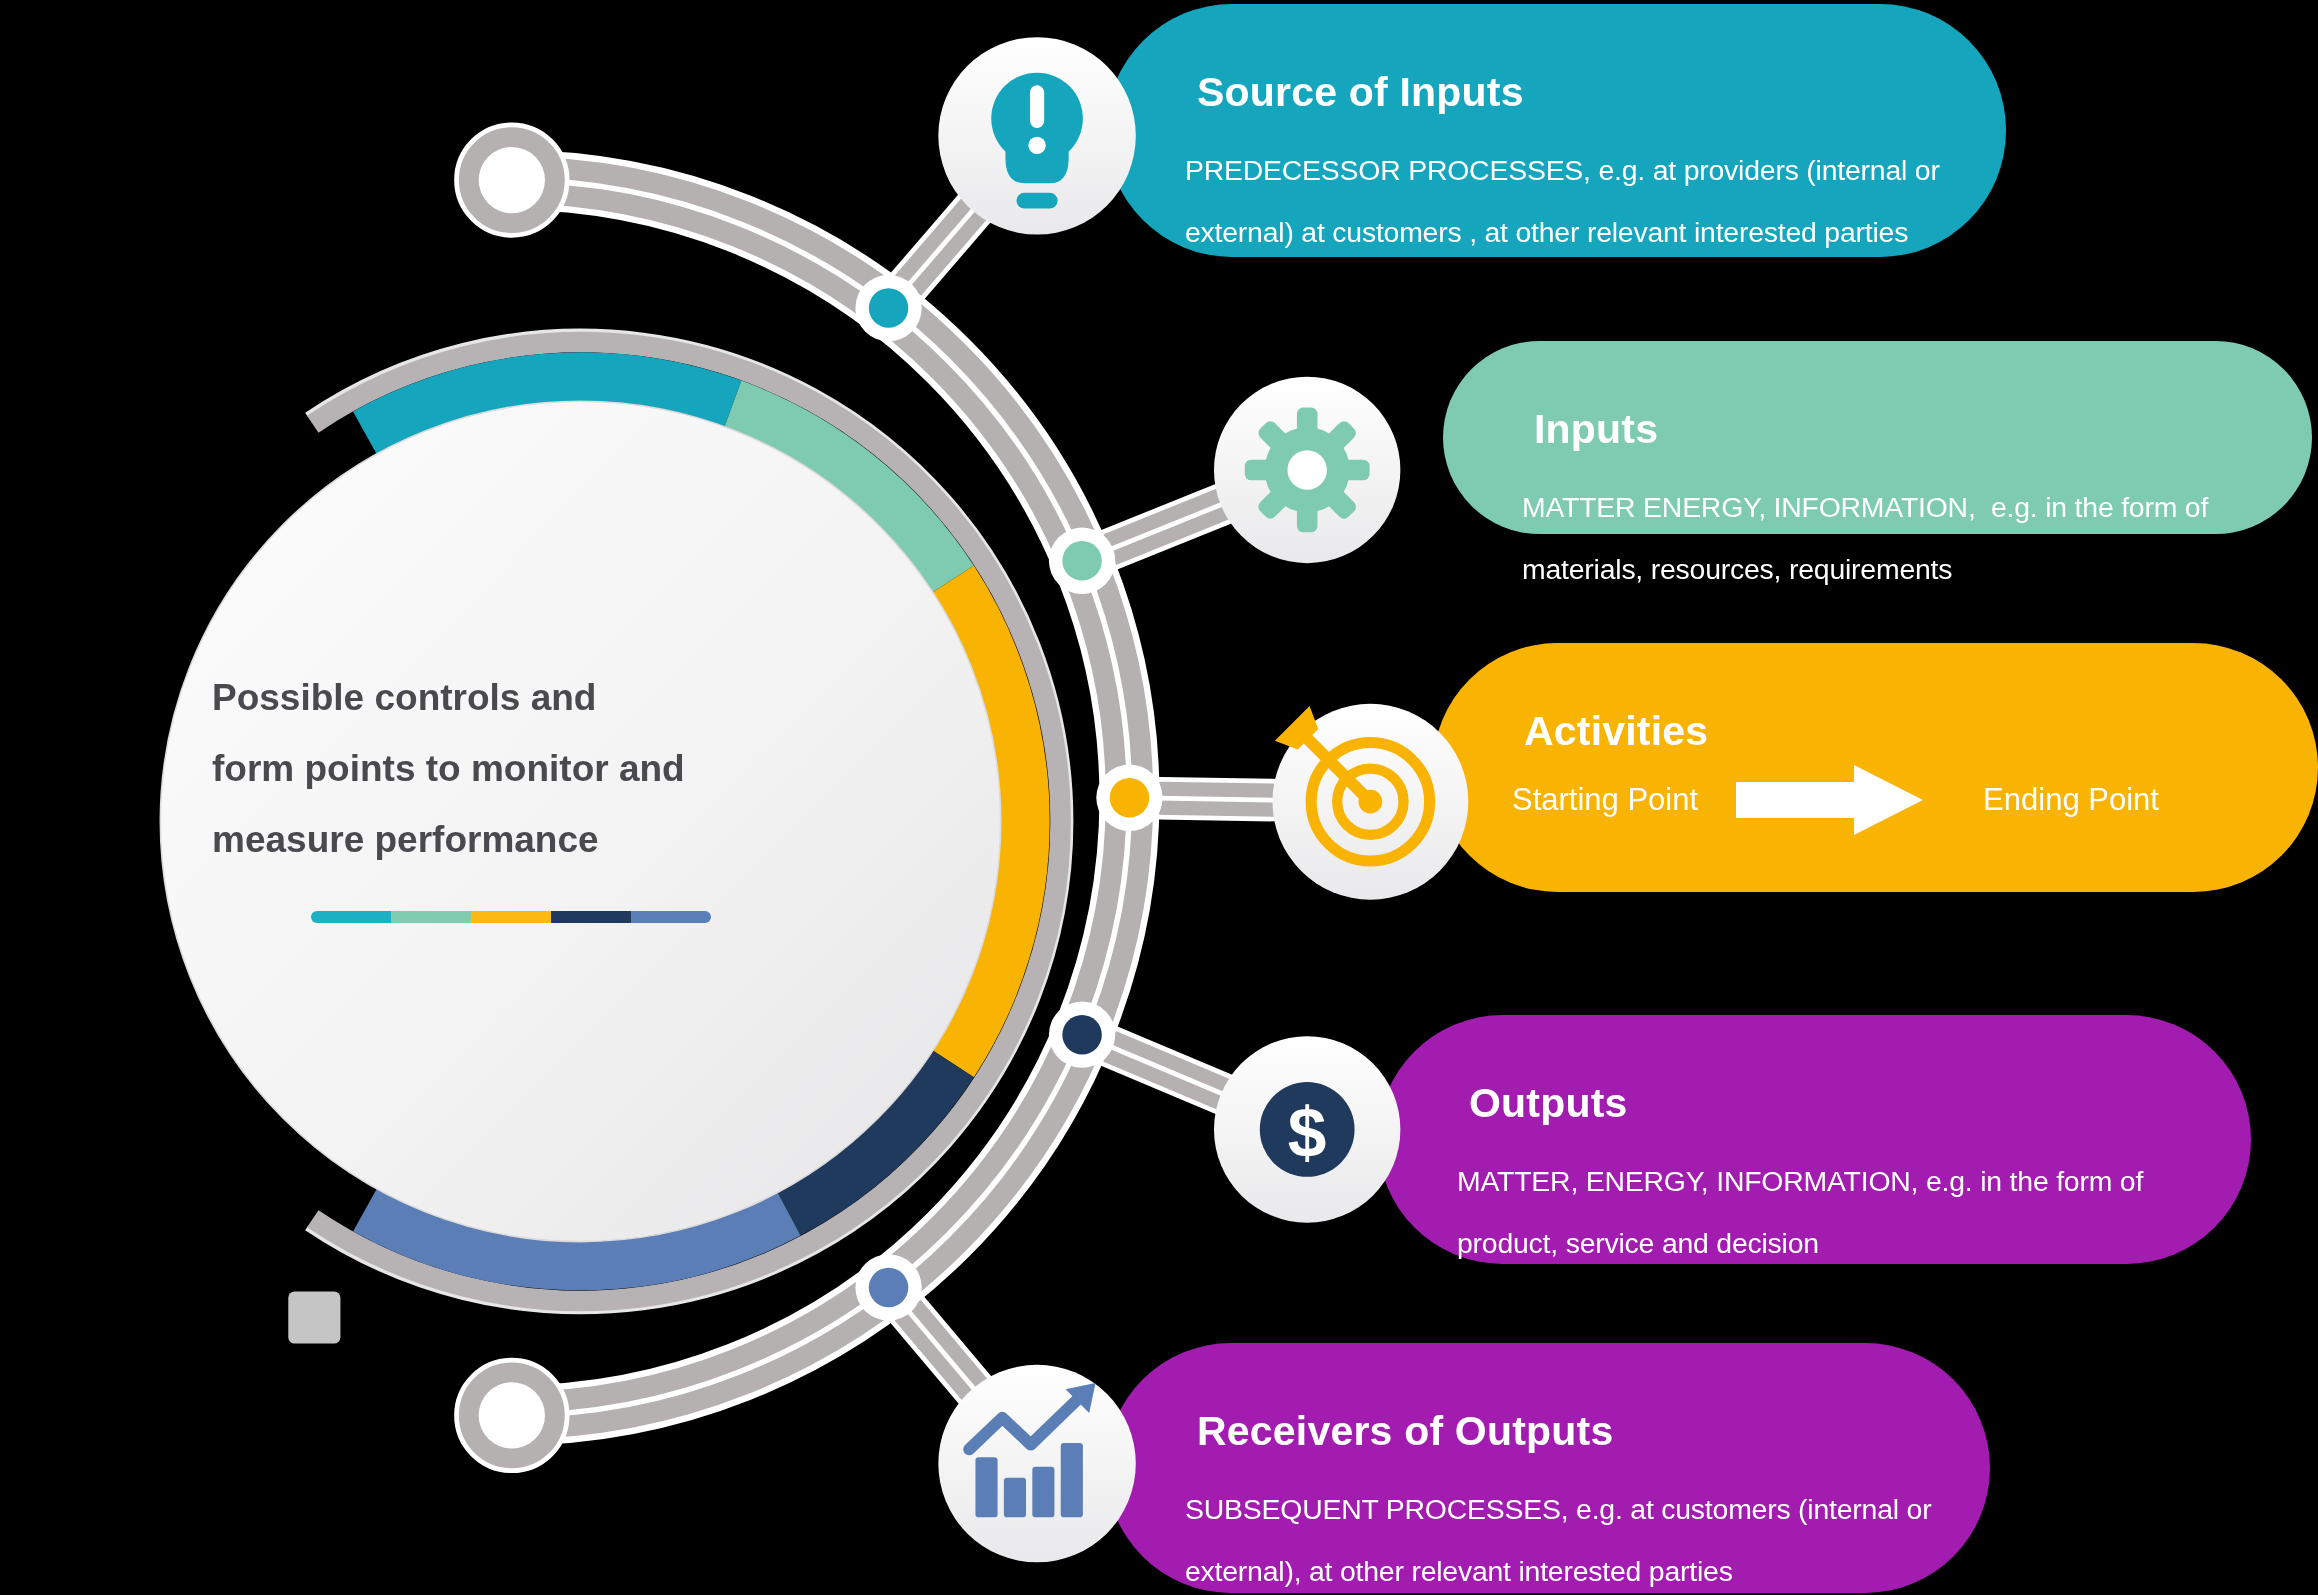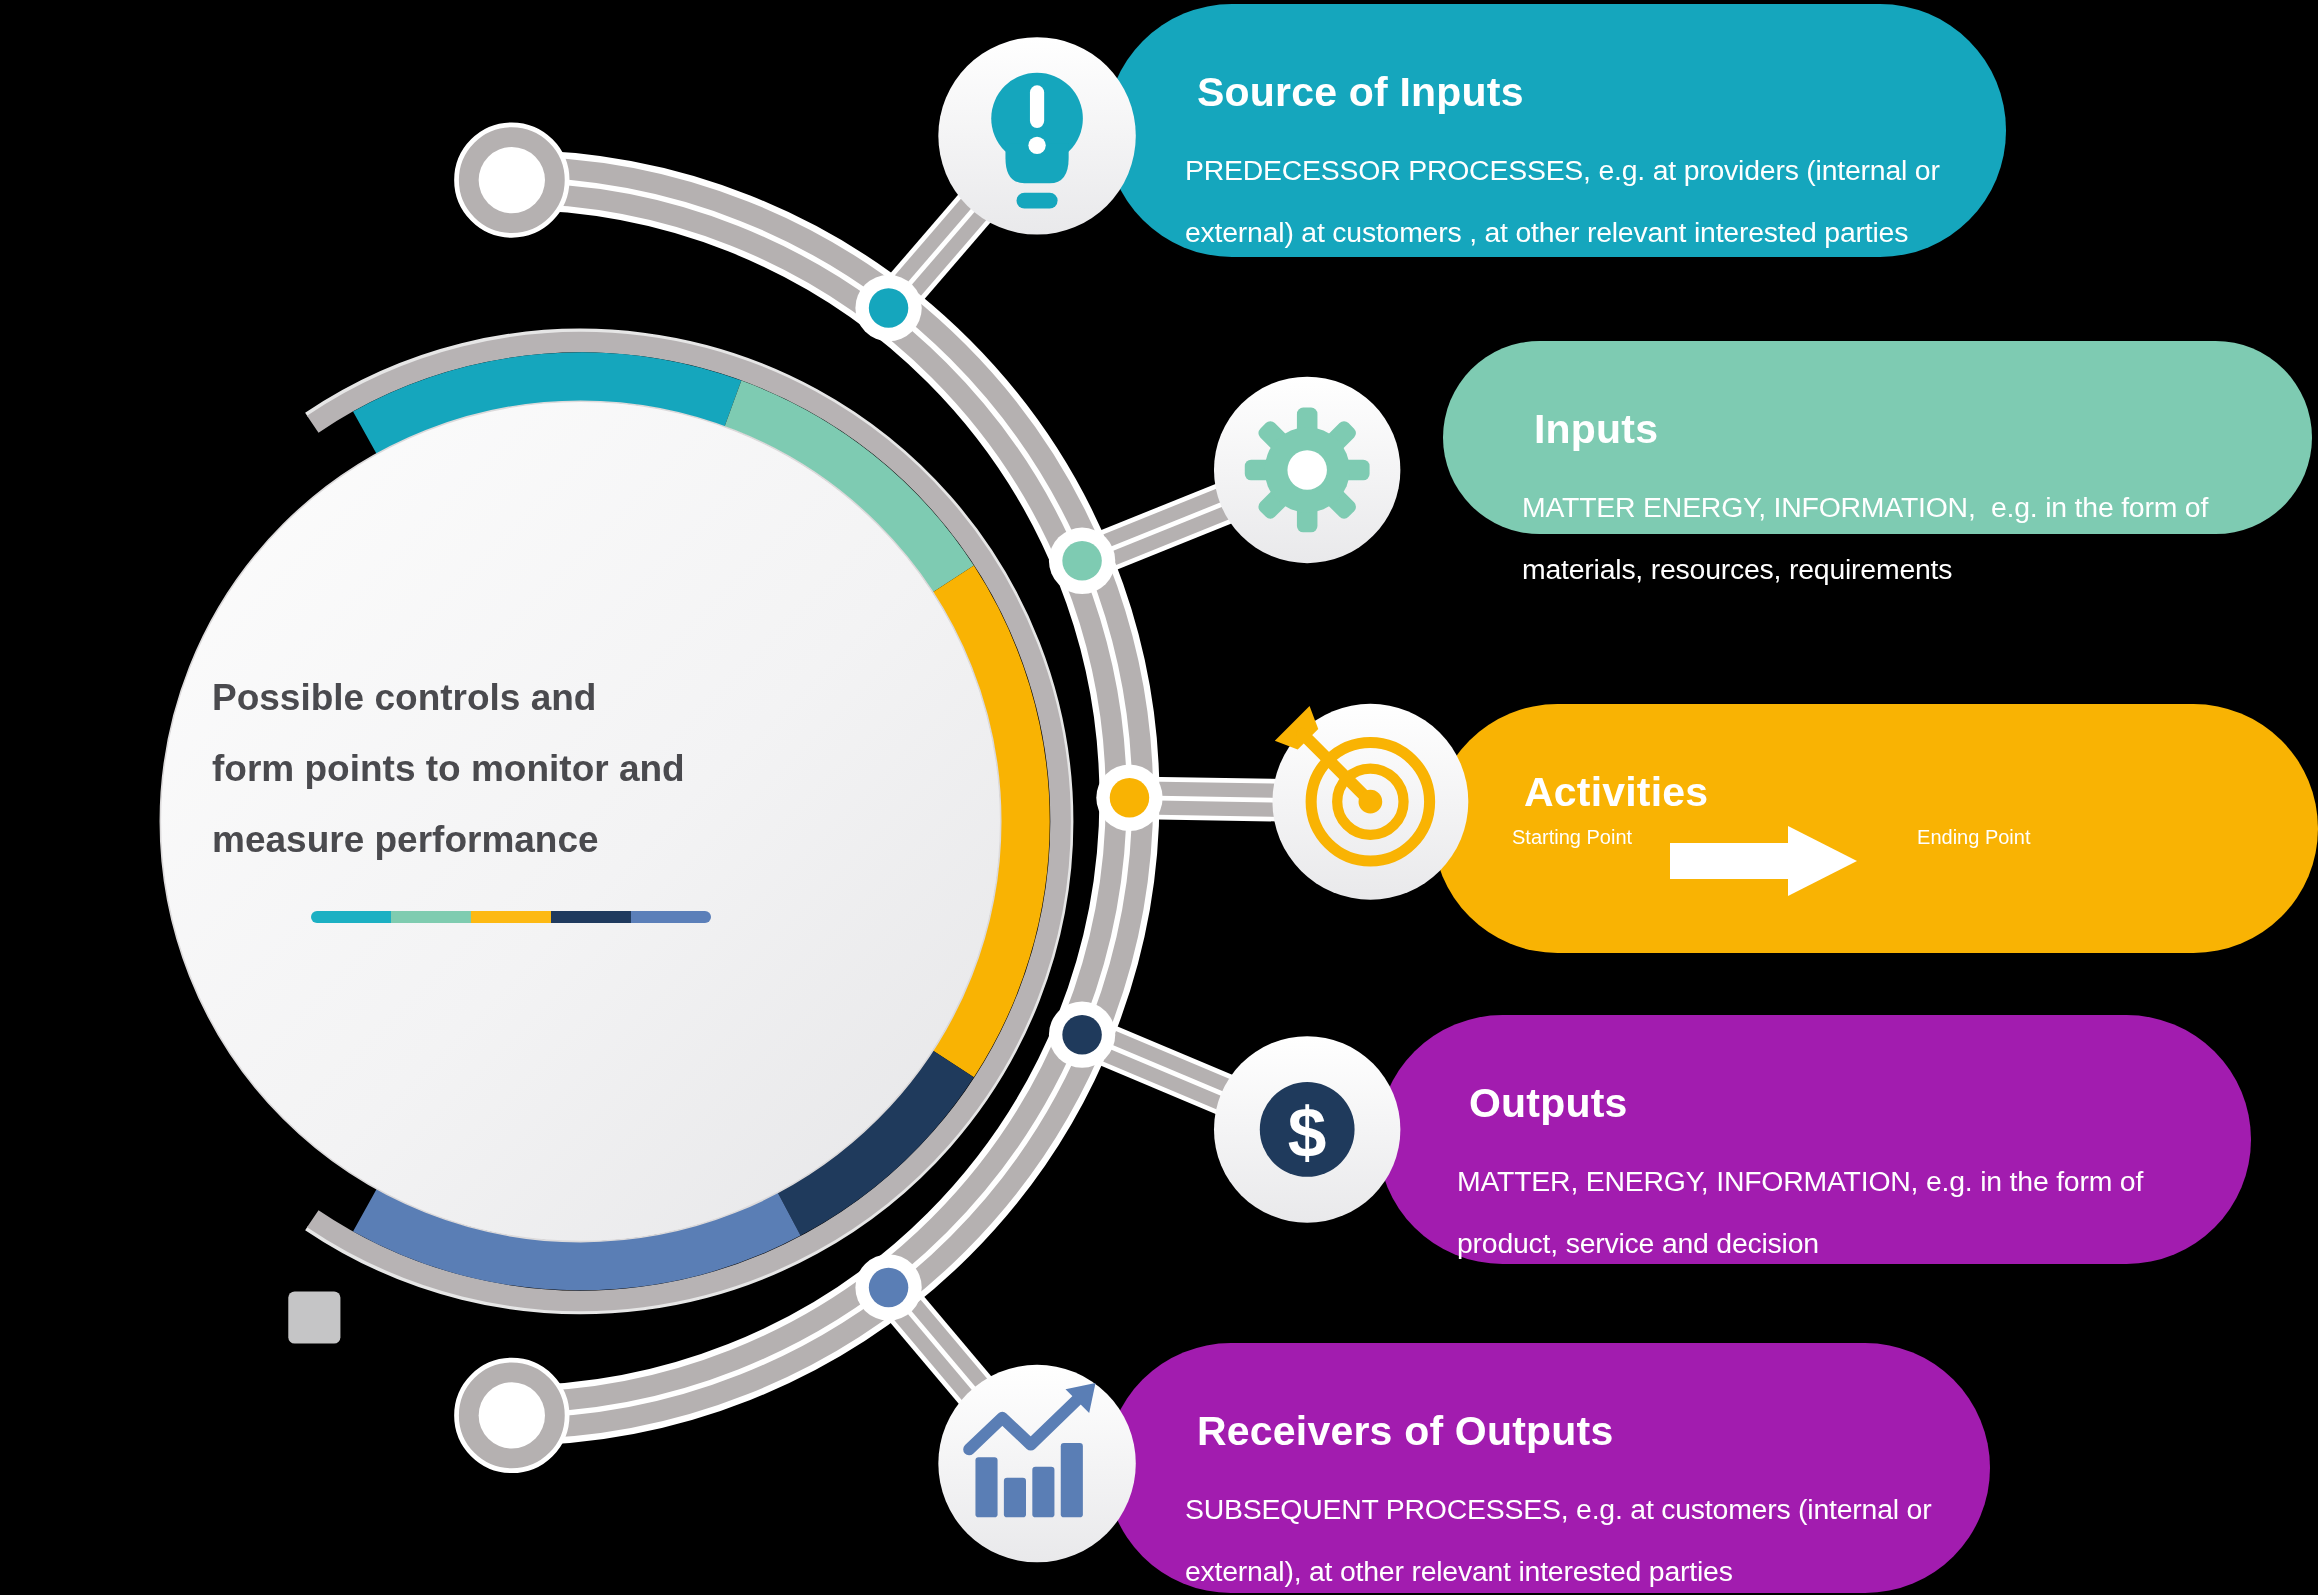--- a/index.html
+++ b/index.html
@@ -16,25 +16,25 @@
   }
   .pill h2{
     margin:12px;font-size:41px;line-height:44px;font-weight:700;letter-spacing:0.2px;
   }
   .pill p{
     margin:25px 0 0;font-size:28.4px;line-height:62px;font-weight:400;
     letter-spacing:-0.2px;white-space:pre-wrap;
   }
   #pill-source   {left:1106px;top:4px;   width:900px;height:253px;}
   #pill-inputs   {left:1443px;top:341px; width:869px;height:193px;}
-  #pill-activities{left:1433px;top:704px;width:885px;height:249px;}
+  #pill-activities{left:1433px;top:643px;width:885px;height:249px;}
   #pill-outputs  {left:1378px;top:1015px;width:873px;height:249px;}
   #pill-receivers{left:1106px;top:1343px;width:884px;height:250px;}
 
-  .activities-row{display:flex;align-items:flex-start;margin-top:3.2px;font-size:20px;}
+  .activities-row{display:flex;align-items:center;margin-top:3.2px;font-size:31px;}
   .flow-arrow{display:flex;align-items:center;margin-left:38px;}
   .flow-arrow .tail{width:118px;height:36px;background:#fff;}
   .flow-arrow .head{
     width:0;height:0;border-top:35px solid transparent;
     border-bottom:35px solid transparent;border-left:69px solid #fff;
   }
   .end-label{margin-left:60px;}
 
   
   .center-text{

